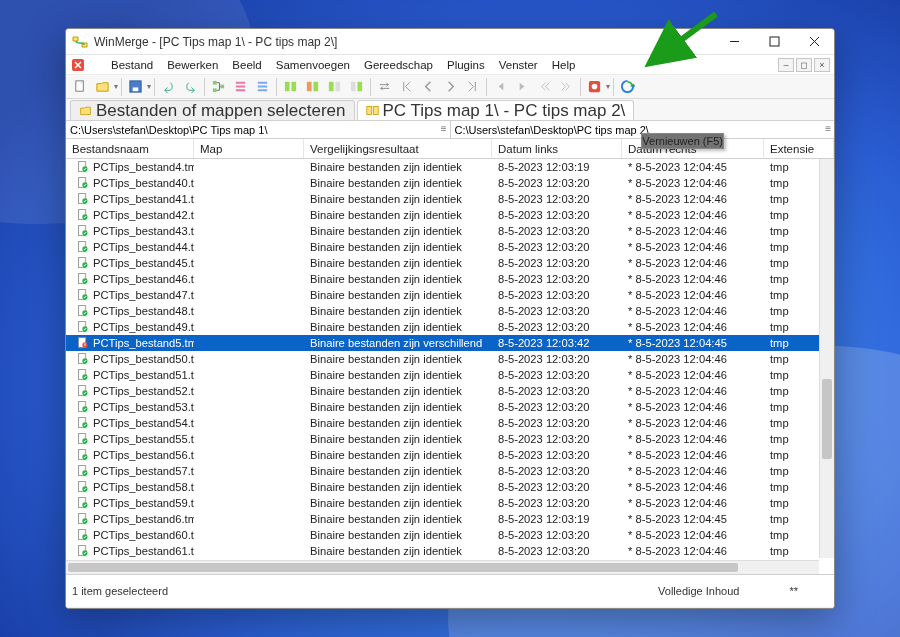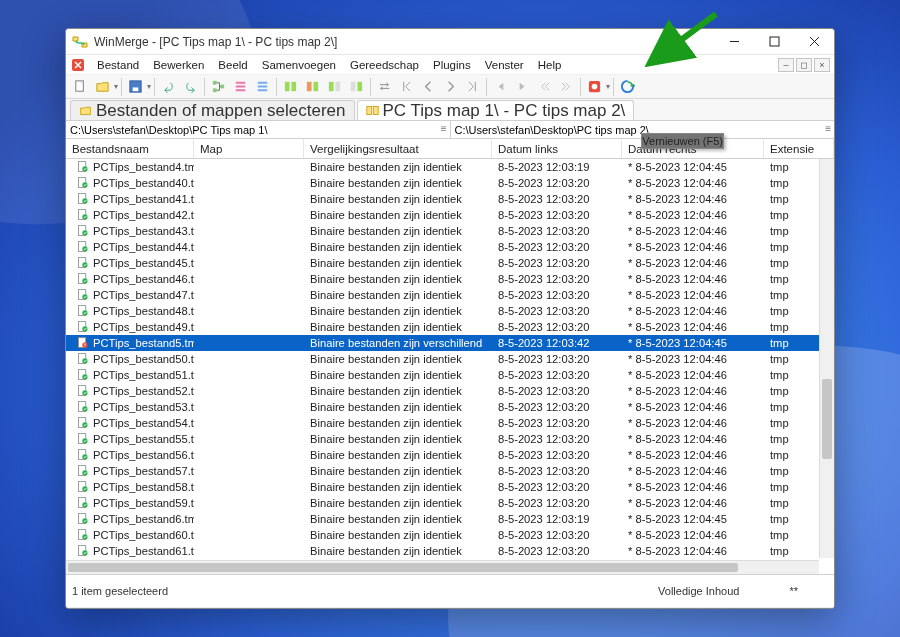--- a/index.html
+++ b/index.html
@@ -38,21 +38,21 @@
     border-bottom: 1px solid #e5e5e5;
   }
   .titlebar .appicon { width: 16px; height: 16px; margin-right: 6px; }
   .titlebar .title { flex: 1; font-size: 12px; color: #333; }
   .winbtns { display: flex; height: 100%; }
   .winbtn { width: 40px; height: 100%; display: flex; align-items: center; justify-content: center; color: #222; }
   .winbtn svg { width: 11px; height: 11px; }
 
   
   .menubar {
-    height: 20px; display: flex; align-items: center; gap: 0;
+    height: 20px; display: flex; align-items: center; gap: 14px;
     padding: 0 4px; background: #fff; border-bottom: 1px solid #eee;
   }
   .menubar .menu-left-icon { width: 16px; height: 16px; margin-right: 4px; }
   .menuitem { padding: 1px 7px; font-size: 11.5px; color: #222; }
   .menubar .right-tools { margin-left: auto; display: flex; gap: 2px; }
   .smallbtn { width: 16px; height: 14px; border: 1px solid #c5c5c5; background: #f4f4f4; display: flex; align-items: center; justify-content: center; font-size: 9px; color: #555; }
 
   
   .toolbar {
     height: 24px; display: flex; align-items: center; gap: 1px;

